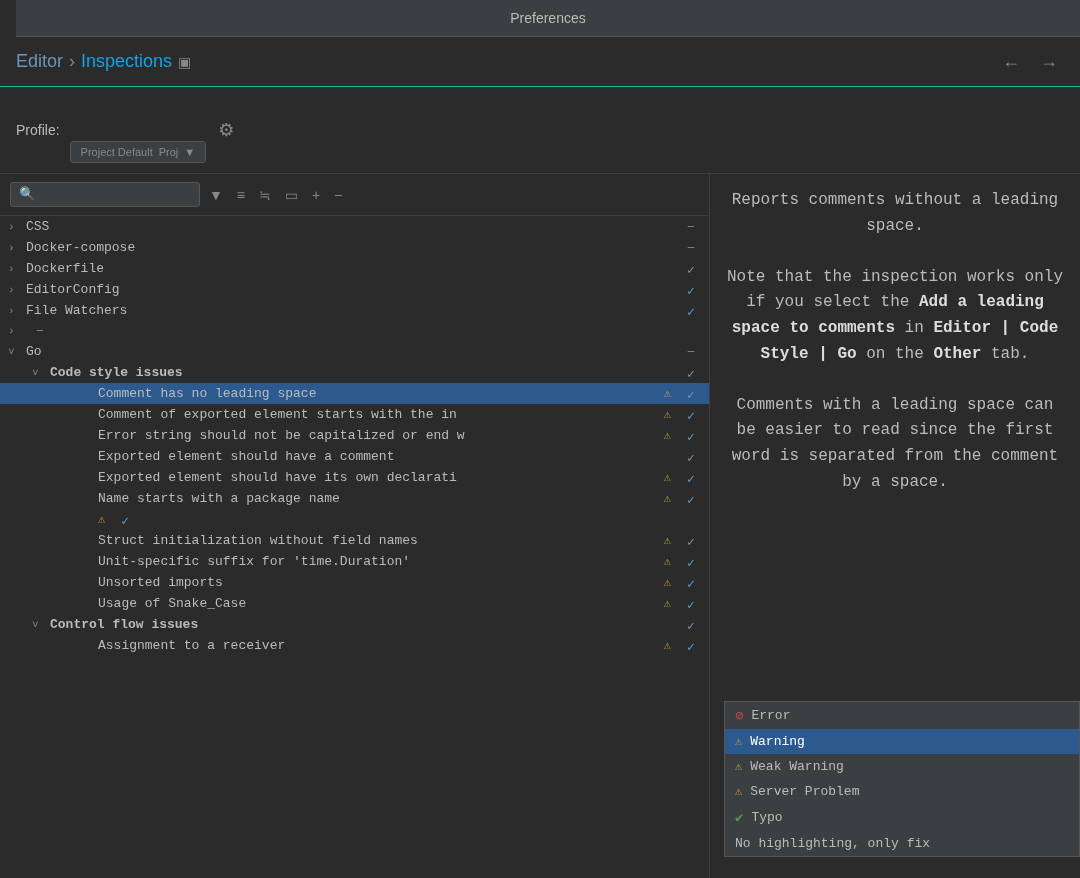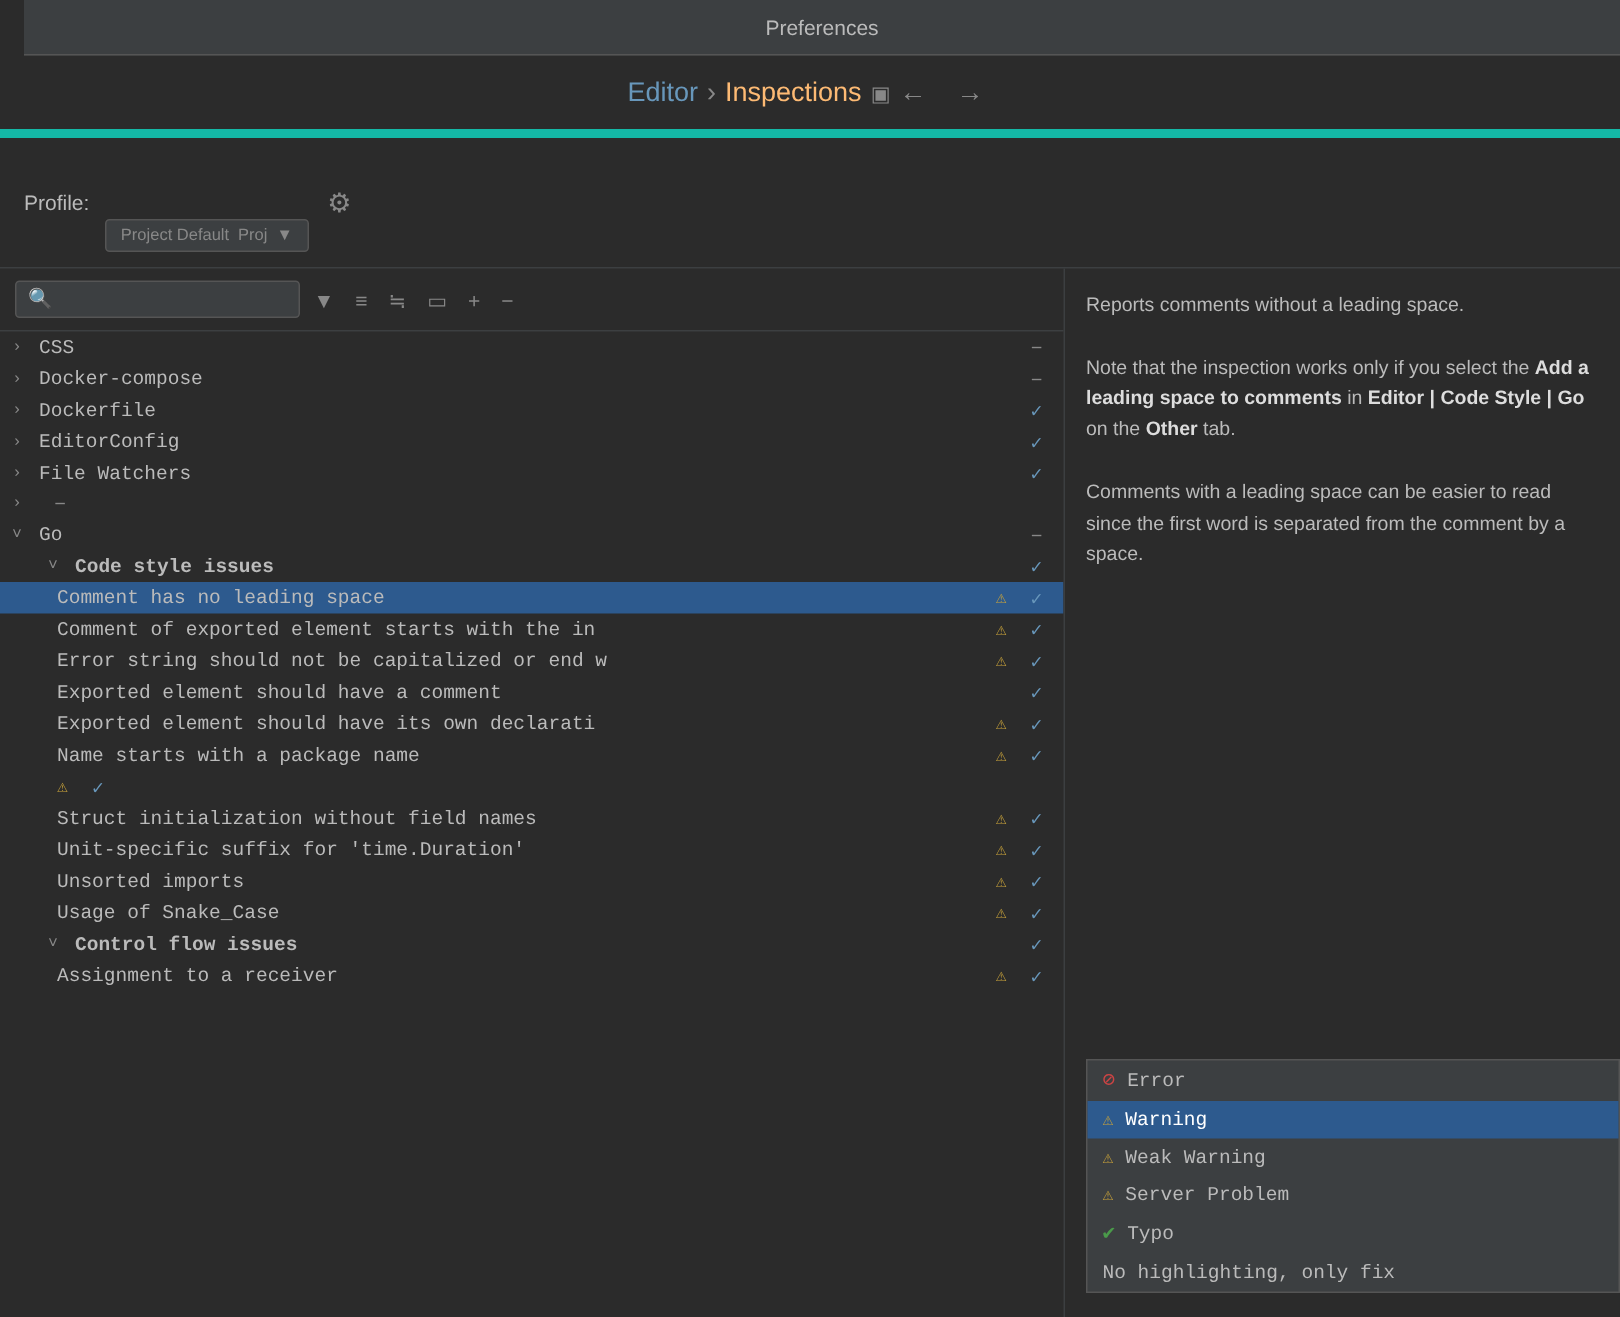--- a/index.html
+++ b/index.html
@@ -20,44 +20,44 @@
       font-size: 14px;
       color: #bbbbbb;
       border-bottom: 1px solid #555;
       font-family: -apple-system, BlinkMacSystemFont, sans-serif;
       margin-left: 16px;
     }
 
     .breadcrumb-bar {
       display: flex;
       align-items: center;
-      justify-content: center;
+      justify-content: space-between;
       padding: 12px 16px;
-      border-bottom: 6px solid #14b8a6;
+      border-bottom: 1px solid #14b8a6;
     }
 
     .breadcrumb-left {
       display: flex;
       align-items: center;
       gap: 6px;
       font-size: 18px;
       font-family: -apple-system, BlinkMacSystemFont, sans-serif;
     }
 
     .breadcrumb-editor {
       color: #6897bb;
       font-weight: 500;
     }
 
     .breadcrumb-separator {
       color: #888;
     }
 
     .breadcrumb-inspections {
-      color: #fdba74;
+      color: #0ea5e9;
       font-weight: 500;
     }
 
     .breadcrumb-icon {
       color: #888;
       font-size: 14px;
     }
 
     .breadcrumb-nav {
       display: flex;
@@ -185,21 +185,21 @@
 
     .tree-item.category > .item-label {
       font-weight: normal;
     }
 
     .tree-item.sub-item {
       padding-left: 32px;
     }
 
     .tree-item.sub-sub-item {
-      padding-left: 20px;
+      padding-left: 80px;
     }
 
     .warning-icon {
       color: #c8a23a;
       margin-right: 6px;
       font-size: 12px;
     }
 
     .checkbox {
       width: 14px;
@@ -217,24 +217,25 @@
     .checkbox.dash { color: #888; }
 
     .right-panel {
       flex: 1;
       padding: 14px;
       position: relative;
       overflow: visible;
     }
 
     .description-text {
-      font-size: 13px;
+      font-size: 16px;
       line-height: 1.6;
       color: #bbbbbb;
-      font-family: Liberation Sans, sans-serif;
+      font-family: Liberation Mono, monospace;
+      text-align: center;
     }
 
     .description-text .bold {
       font-weight: bold;
       color: #dddddd;
     }
 
     .severity-area {
       position: absolute;
       bottom: 80px;

